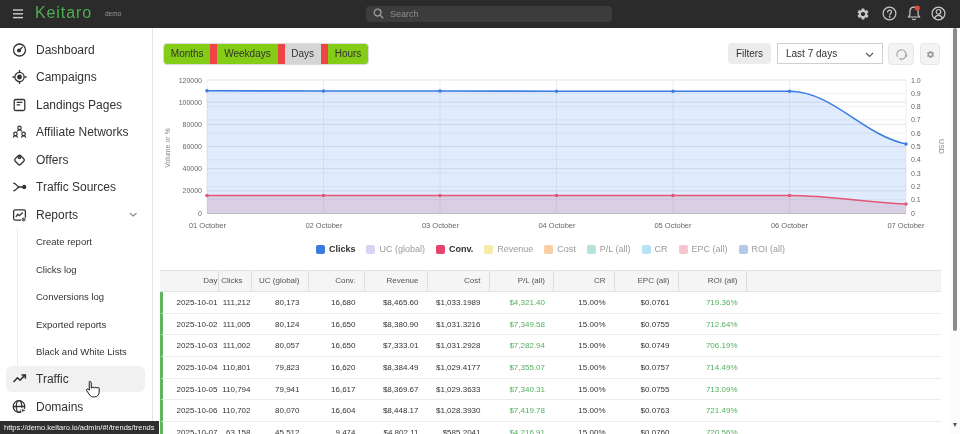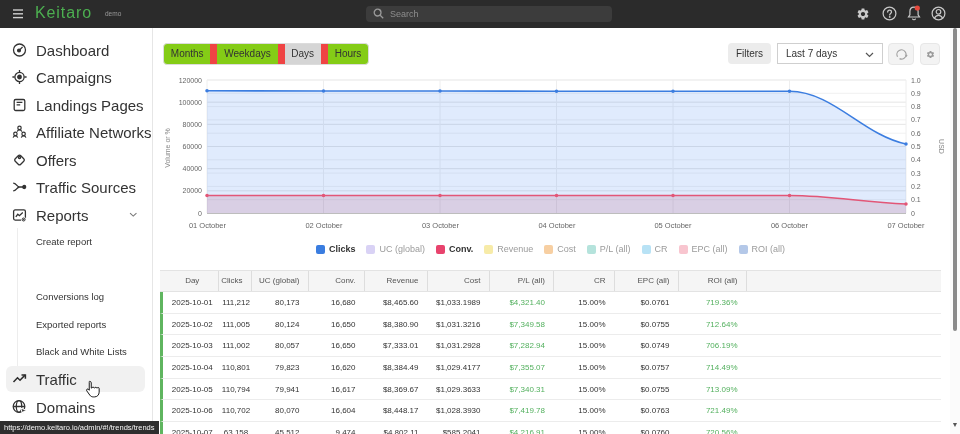--- a/index.html
+++ b/index.html
@@ -1,21 +1,21 @@
 <!DOCTYPE html>
 <html><head><meta charset="utf-8"><style>
 *{margin:0;padding:0;box-sizing:border-box}
 html,body{width:960px;height:434px;overflow:hidden;background:#fff;font-family:"Liberation Sans",sans-serif}
 .abs{position:absolute}
 #topbar{position:absolute;left:0;top:0;width:960px;height:28px;background:#2b2b2b}
 #logo{position:absolute;left:35px;top:4px;color:#4CAF50;font-size:16px;font-weight:normal;letter-spacing:.9px}
 #demo{position:absolute;left:105px;top:10px;color:#9a9a9a;font-size:6.5px}
 #search{position:absolute;left:366px;top:5.5px;width:246px;height:16px;line-height:16px;background:#3c3c3c;border-radius:4px;color:#8d8d8d;font-size:9px;padding-left:24px}
 #sidebar{position:absolute;left:0;top:28px;width:153px;height:406px;background:#fff;border-right:1px solid #e6e6e6}
-.mi{position:absolute;left:0;width:153px;height:27px;color:#333;font-size:15px}
+.mi{position:absolute;left:0;width:153px;height:27px;color:#333;font-size:12px}
 .mi .lbl{position:absolute;left:36px;top:50%;transform:translateY(-50%)}
 .mi svg{position:absolute;left:12px;top:50%;transform:translateY(-50%)}
 .sub{position:absolute;left:36px;width:110px;height:27px;color:#333;font-size:9.5px;line-height:27px}
 #pill{position:absolute;left:6px;top:338px;width:139px;height:26px;background:#f1f1f1;border-radius:6px}
 #guide{position:absolute;left:17px;top:200px;width:1px;height:138px;background:#ededed}
 #chev{position:absolute;left:129px;top:184px;color:#555;line-height:0}
 #tooltip{position:absolute;left:0;top:421px;height:13px;background:#2e2e2e;color:#f5f5f5;font-size:7.5px;line-height:13px;padding:0 4px;z-index:60}
 #scrollbar{position:absolute;left:950px;top:28px;width:10px;height:406px;background:#fbfbfb}
 #thumb{position:absolute;left:2.5px;top:0;width:4.5px;height:303px;background:#8a8a8a;border-radius:2.5px}
 #sbarrow{position:absolute;left:0px;top:393px;width:10px;text-align:center;color:#555;font-size:7px}
@@ -35,21 +35,21 @@
 #legend .sq{width:9px;height:9px;border-radius:2px}
 #legend .on{color:#333;font-weight:bold}
 #legend .off{color:#9b9b9b}
 
 #table{position:absolute;left:160px;top:270px;width:781px;font-size:8px;color:#333}
 .trh{display:flex;height:22px;background:#f5f5f5;border-top:1px solid #e3e3e3;border-bottom:1px solid #e3e3e3;color:#555}
 .tr{display:flex;height:21.7px;border-bottom:1px solid #ececec;border-left:3px solid #5fb55f;background:#fff}
 .td{flex:none;overflow:hidden;white-space:nowrap;line-height:21px;text-align:right;padding-right:8px}
 .trh .td{line-height:20px;border-left:1px solid #ddd}
 .trh .td:first-child{border-left:none}
-.td.l{text-align:center;padding-left:7px;padding-right:0}
+.td.l{text-align:right;padding-left:7px;padding-right:0}
 .g{color:#53b05e}
 .c1{width:57.5px}.c2{width:33px}.c3{width:57px}.c4{width:56px}.c5{width:63px}.c6{width:62px}.c7{width:64.5px}.c8{width:60.5px}.c9{width:64px}.c10{width:68px}.c11{flex:1}
 .tr .c1{width:54.5px}
 .tr .td.l{padding-left:4px}
 </style></head>
 <body>
 <div id="topbar">
   <svg class="abs" style="left:12.5px;top:9px" width="10" height="10" viewBox="0 0 10 10">
       <g stroke="#cfcfcf" stroke-width="1.4">
         <line x1="0" y1="1" x2="10" y2="1"></line>
@@ -164,20 +164,21 @@
           <circle cx="11.6" cy="12" r="1.5"></circle>
           <circle cx="11.6" cy="12" r="0.4" fill="#333"></circle>
         </g>
       </svg>
       <span class="lbl">Reports</span>
     </div>
   <div id="chev"><svg width="8.5" height="5.5" viewBox="0 0 9 6">
         <path d="M1 1.2 L4.5 4.4 L8 1.2" fill="none" stroke="#787878" stroke-width="1.2"></path>
       </svg></div>
   <div class="sub" style="top:200px">Create report</div>
+  <div class="sub" style="top:227.5px">Clicks log</div>
   <div class="sub" style="top:255px">Conversions log</div>
   <div class="sub" style="top:282.5px">Exported reports</div>
   <div class="sub" style="top:310px">Black and White Lists</div>
   <div class="mi" style="top:337.5px">
       <svg width="15" height="15" viewBox="0 0 15 15">
         <g stroke="#2d2d2d" stroke-width="1.5" fill="none">
           <path d="M1.5 10.5 L5.5 6.3 L8 8.7 L13 3.6"></path>
           <path d="M9.5 3.4 L13.4 3.4 L13.4 7.3"></path>
         </g>
       </svg>

